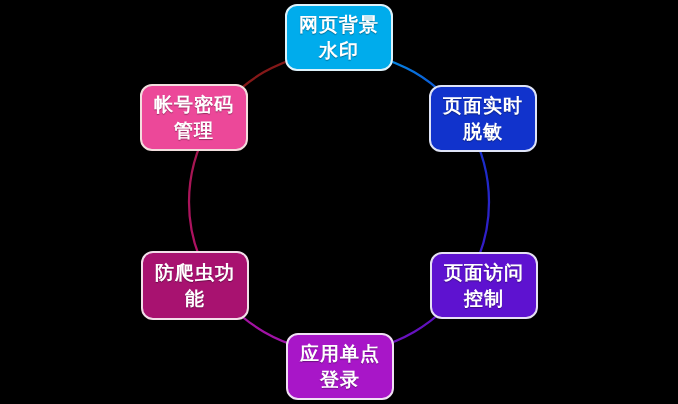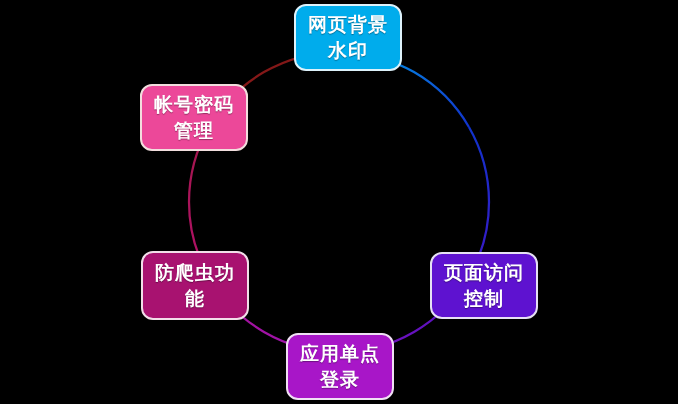--- a/index.html
+++ b/index.html
@@ -78,25 +78,29 @@
       </linearGradient>
     </defs>
     <path d="M 339 52 A 150 150 0 0 1 468.9 127" stroke="url(#g0)" stroke-width="2.25" fill="none"></path>
     <path d="M 468.9 127 A 150 150 0 0 1 468.9 277" stroke="url(#g1)" stroke-width="2.25" fill="none"></path>
     <path d="M 468.9 277 A 150 150 0 0 1 339 352" stroke="url(#g2)" stroke-width="2.25" fill="none"></path>
     <path d="M 339 352 A 150 150 0 0 1 209.1 277" stroke="url(#g3)" stroke-width="2.25" fill="none"></path>
     <path d="M 209.1 277 A 150 150 0 0 1 209.1 127" stroke="url(#g4)" stroke-width="2.25" fill="none"></path>
     <path d="M 209.1 127 A 150 150 0 0 1 339 52" stroke="url(#g5)" stroke-width="2.25" fill="none"></path>
   </svg>
 
-  <div class="node n0" style="background: rgb(0, 172, 236); border-color: rgb(221, 242, 251); margin-left: 9px;">
+  <div class="node n0" style="background: rgb(0, 172, 236); border-color: rgb(221, 242, 251);">
     <span>网页背景</span>
     <span>水印</span>
   </div>
 
+  <div class="node n1" style="background: rgb(17, 51, 204); border-color: rgb(223, 228, 247);">
+    <span>页面实时</span>
+    <span>脱敏</span>
+  </div>
 
   <div class="node n3" style="background: rgb(168, 22, 200); border-color: rgb(240, 224, 244);">
     <span>应用单点</span>
     <span>登录</span>
   </div>
 
   <div class="node n2" style="background: rgb(94, 18, 208); border-color: rgb(230, 224, 244);">
     <span>页面访问</span>
     <span>控制</span>
   </div>

